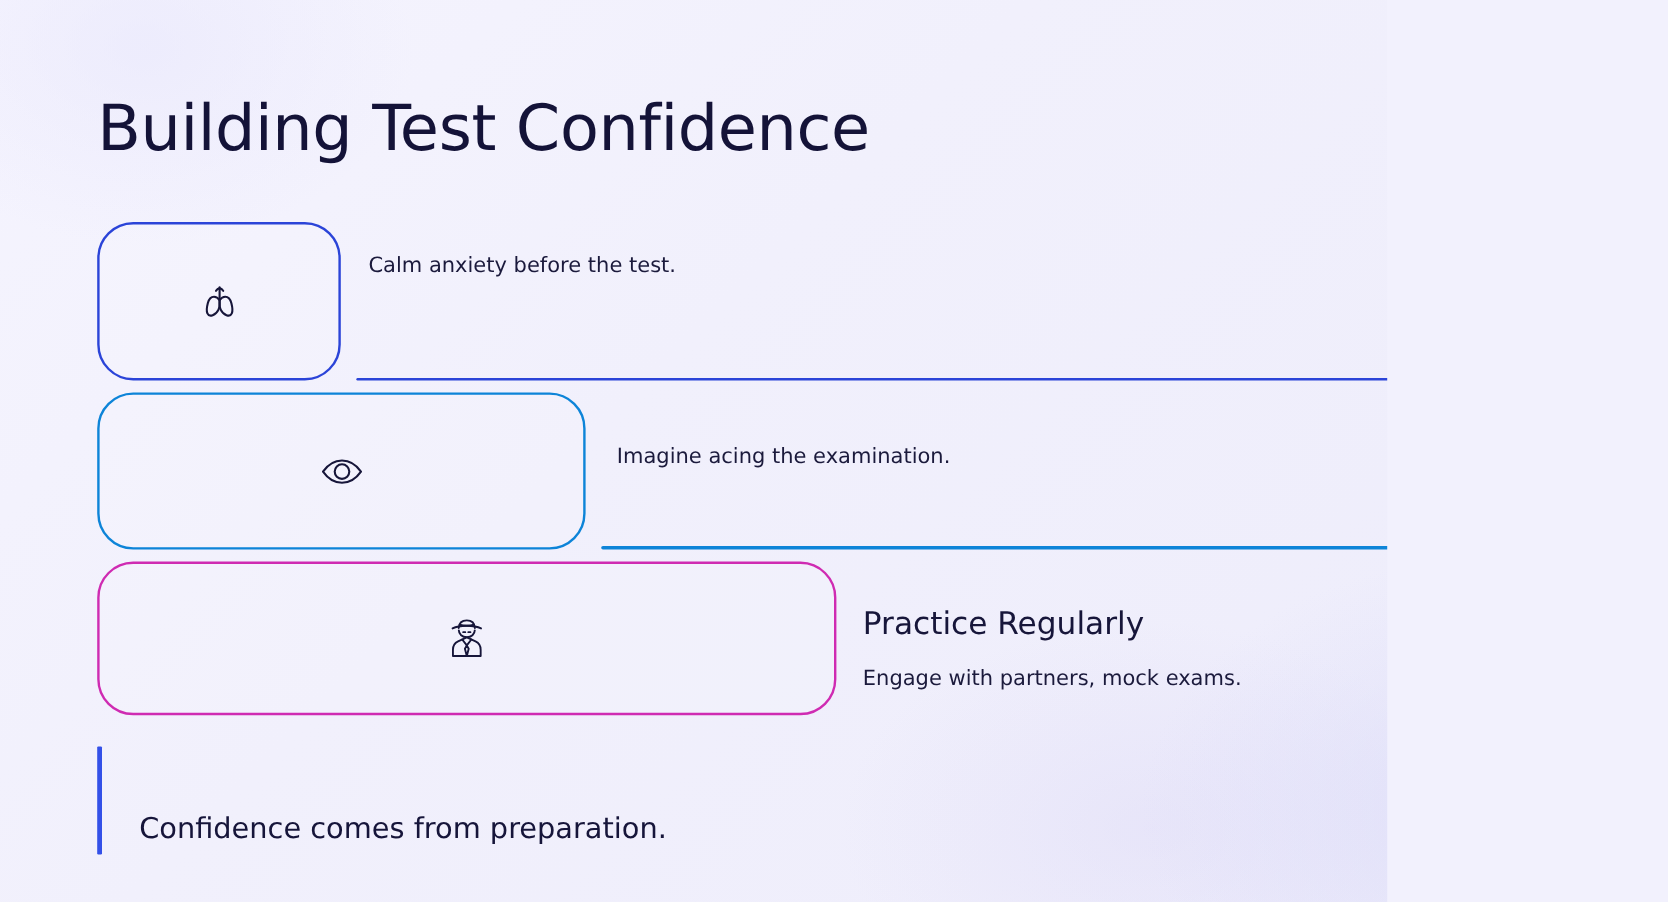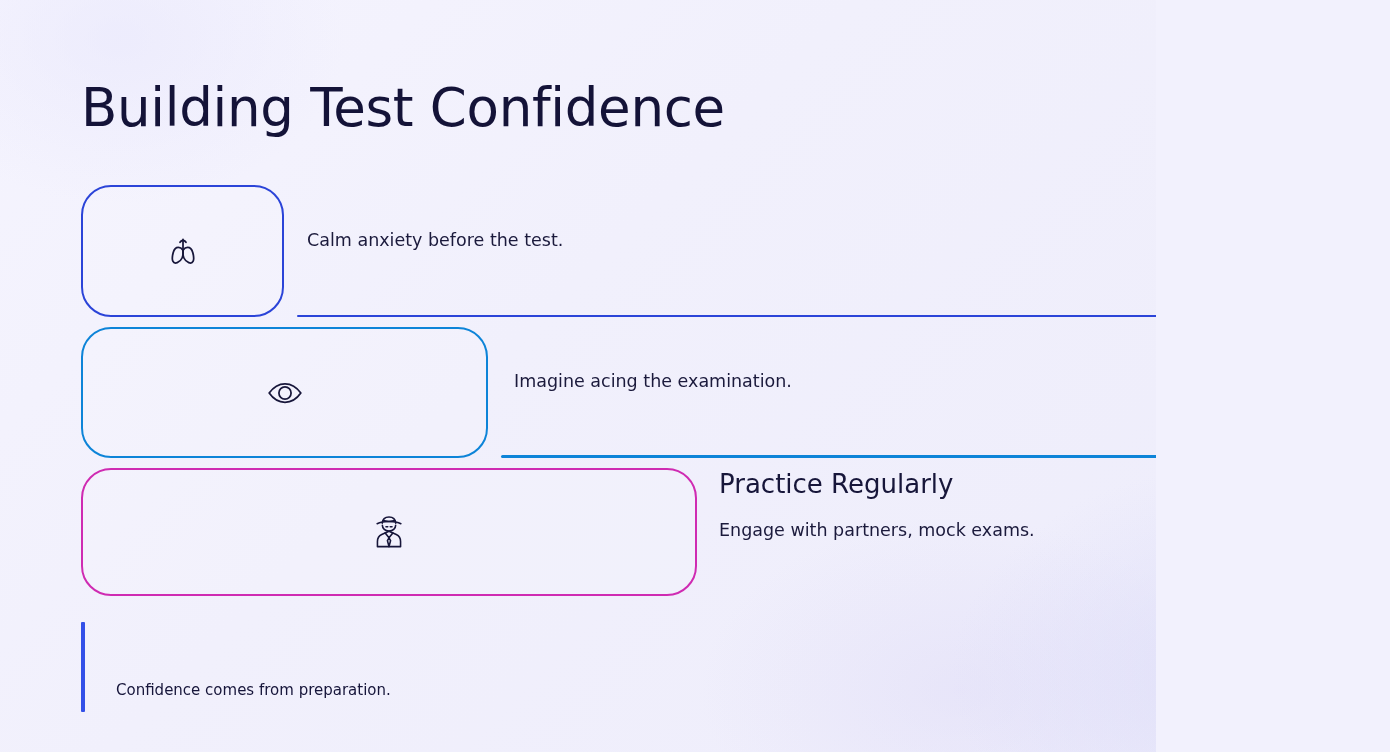--- a/index.html
+++ b/index.html
@@ -81,21 +81,21 @@
   }
 
   
   #card-1 {
     left: 81px; top: 185px;
     width: 203px; height: 132px;
     border-width: 2.2px;
     border-color: #2b44d8;
   }
   #text-1 { left: 307px; top: 210px; }
-  #text-1 .item-desc { margin-top: 18px; }
+  #text-1 .item-desc { }
   #divider-1 {
     left: 297px; top: 315px;
     width: 1004px; height: 2px;
     background: #2b44d8;
   }
 
   
   #card-2 {
     left: 81px; top: 327px;
     width: 407px; height: 131px;
@@ -110,42 +110,42 @@
     background: #0d84d8;
   }
 
   
   #card-3 {
     left: 81px; top: 468px;
     width: 616px; height: 128px;
     border-width: 2.6px;
     border-color: #cf2bb2;
   }
-  #text-3 { left: 719px; top: 468px; }
+  #text-3 { left: 719px; top: 504px; }
   #text-3 .item-desc { margin-top: 18px; }
 
   
   #footer {
     position: absolute;
     left: 81px;
     top: 622px;
     height: 90px;
     display: flex;
     align-items: center;
   }
   #footer-bar {
     width: 4px;
     height: 90px;
     background: #3350e8;
     border-radius: 1px;
     flex: 0 0 auto;
   }
   #footer-text {
     margin-left: 31px;
-    font-size: 15px;
+    font-size: 24px;
     line-height: 26px;
     color: #16153a;
     white-space: nowrap;
     margin-top: 45px;
   }
 
   svg { display: block; }
 </style>
 </head>
 <body>

